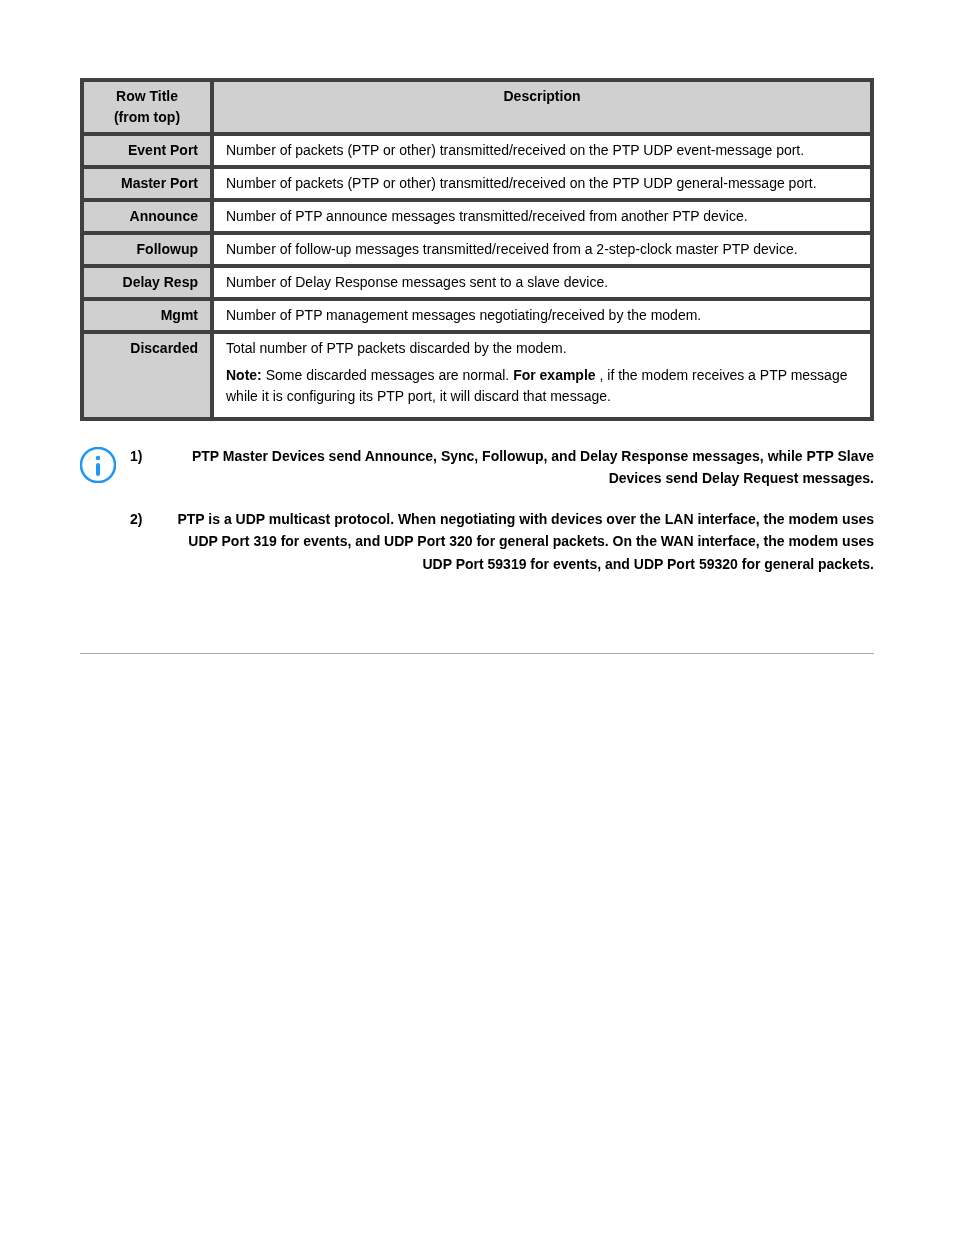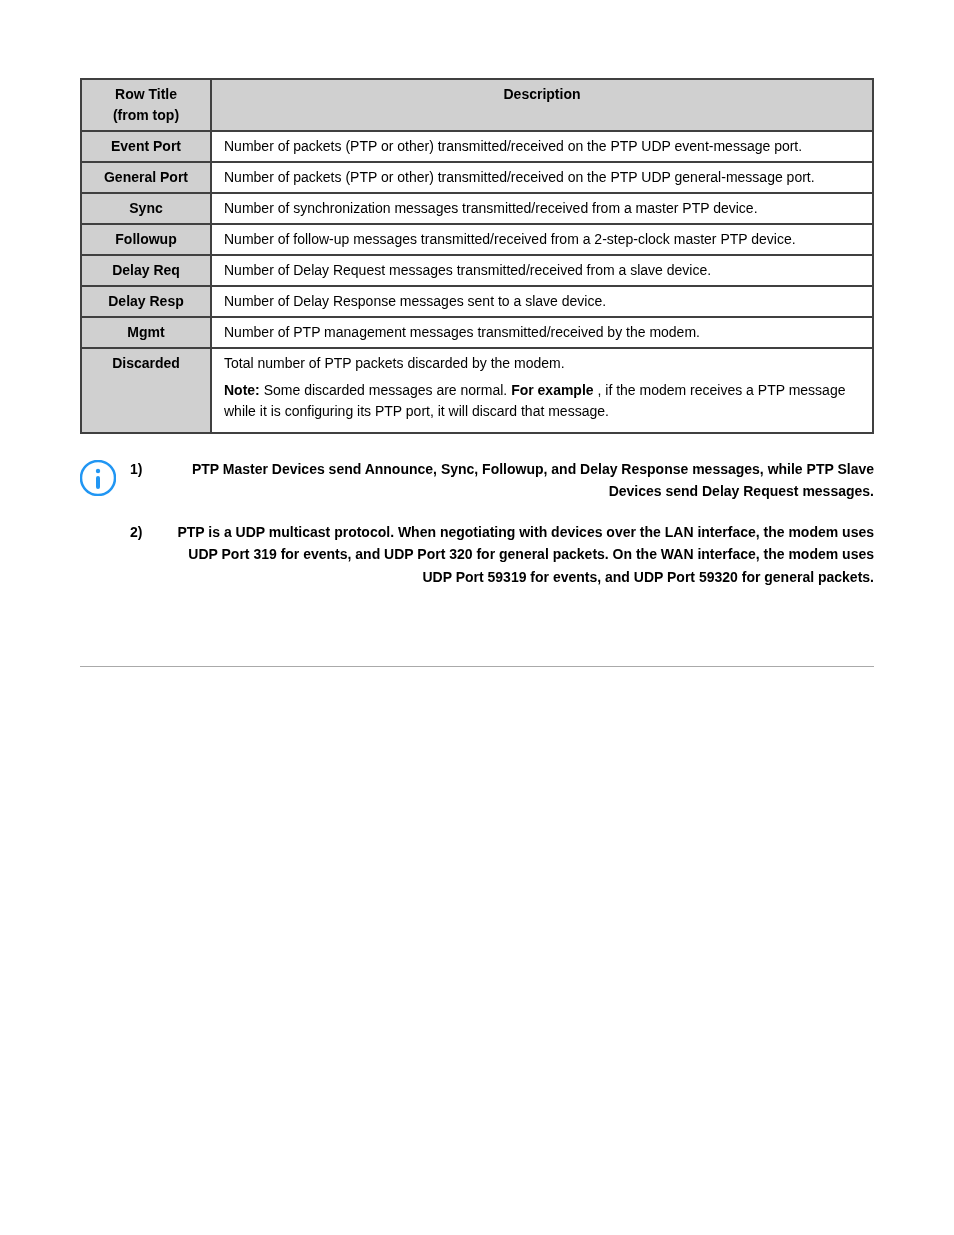--- a/index.html
+++ b/index.html
@@ -32,35 +32,35 @@
       line-height: 1.5;
     }
 
     table {
       border-collapse: collapse;
       width: 100%;
       margin-bottom: 24px;
     }
 
     table th, table td {
-      border: 2px solid #404040;
+      border: 4px solid #404040;
       padding: 4px 12px;
       vertical-align: top;
       line-height: 1.5;
     }
 
     table thead tr th {
       background-color: #d0d0d0;
       font-weight: bold;
     }
 
     table tbody tr td:first-child {
       background-color: #d0d0d0;
       font-weight: bold;
-      text-align: center;
+      text-align: right;
       width: 130px;
     }
 
     table tbody tr td:last-child {
       background-color: #ffffff;
       margin-top: 24px;
     }
 
     .note-box {
       display: flex;
@@ -139,42 +139,38 @@
       <th>Description</th>
     </tr>
   </thead>
   <tbody id="table-body">
 
     <tr>
         <td>Event Port</td>
         <td>Number of packets (PTP or other) transmitted/received on the PTP UDP event-message port.</td>
       </tr>
       <tr>
-        <td>General Port</td>
+        <td>Master Port</td>
         <td>Number of packets (PTP or other) transmitted/received on the PTP UDP general-message port.</td>
       </tr>
       <tr>
-        <td>Sync</td>
-        <td>Number of synchronization messages transmitted/received from a master PTP device.</td>
+        <td>Announce</td>
+        <td>Number of PTP announce messages transmitted/received from another PTP device.</td>
       </tr>
       <tr>
         <td>Followup</td>
         <td>Number of follow-up messages transmitted/received from a 2-step-clock master PTP device.</td>
       </tr>
       <tr>
-        <td>Delay Req</td>
-        <td>Number of Delay Request messages transmitted/received from a slave device.</td>
-      </tr>
-      <tr>
         <td>Delay Resp</td>
         <td>Number of Delay Response messages sent to a slave device.</td>
       </tr>
       <tr>
         <td>Mgmt</td>
-        <td>Number of PTP management messages transmitted/received by the modem.</td>
+        <td>Number of PTP management messages negotiating/received by the modem.</td>
       </tr>
       <tr>
       <td>Discarded</td>
       <td class="discarded-cell">
         <p>Total number of PTP packets discarded by the modem.</p>
         <p class="note-text">
           <span class="note-label">Note:</span>
           <span> Some discarded messages are normal. </span>
           <span class="example-label">For example</span>
           <span>, if the modem receives a PTP message while it is configuring its PTP port, it will discard that message.</span>

